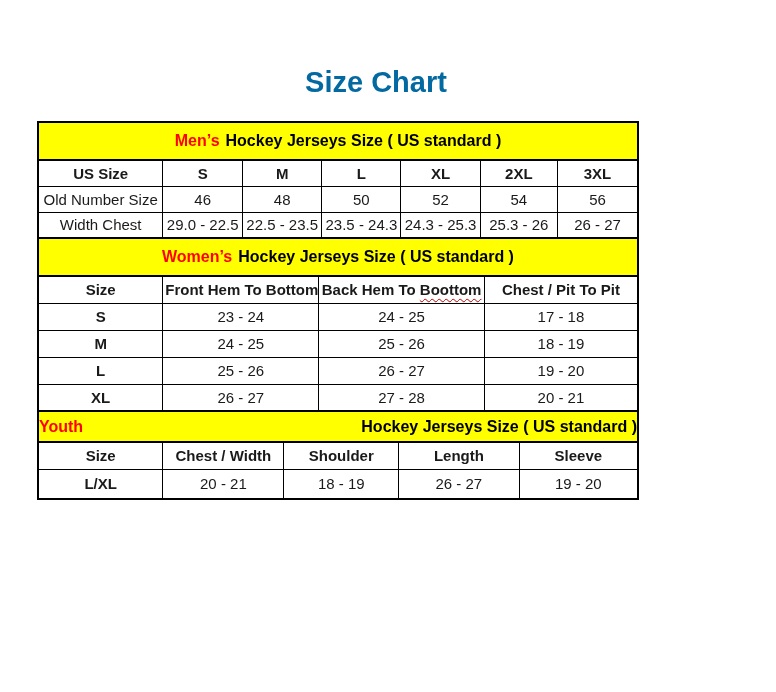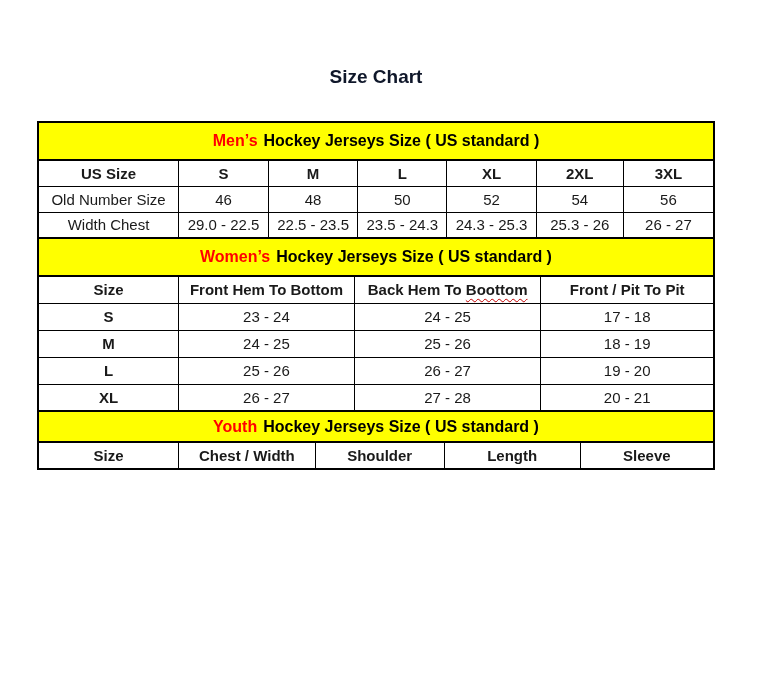--- a/index.html
+++ b/index.html
@@ -8,44 +8,44 @@
     width: 776px; height: 692px;
     position: relative;
     font-family: "Liberation Sans", sans-serif;
     color: #1a1a1a;
     overflow: hidden;
   }
   .page-title {
     position: absolute;
     top: 66px; left: 0; width: 752px;
     text-align: center;
-    font-size: 19px;
+    font-size: 29px;
     font-weight: bold;
-    color: #0f172a;
+    color: #0369a1;
     letter-spacing: 0px;
   }
   .chart-wrap {
     position: absolute;
     left: 37px; top: 121px;
-    width: 678px;
+    width: 602px;
   }
   .section { margin-top: -2px; }
   .section:first-child { margin-top: 0; }
   .banner {
     border: 2px solid #000;
     background: #ffff00;
     height: 40px;
     display: flex;
     align-items: center;
     justify-content: center;
     font-size: 16px;
     font-weight: bold;
     color: #000;
   }
-  .sec-youth .banner { height: 33px; }
+  .sec-youth .banner { height: 33px; justify-content: space-between; }
   .banner .hl { color: #ff0000; margin-right: 6px; }
   table {
     width: 100%;
     border-collapse: collapse;
     table-layout: fixed;
     margin-top: -2px;
     border: 2px solid #000;
     padding-left: 12px;
   }
   th, td {
@@ -140,21 +140,21 @@
         <col style="width:20.8%">
           <col style="width:26.0%">
           <col style="width:27.6%">
           <col style="width:25.6%">
       </colgroup>
       <thead>
           <tr>
             <th>Size</th>
             <th>Front Hem To Bottom</th>
             <th>Back Hem To <span class="squiggle">Boottom</span></th>
-            <th>Front / Pit To Pit</th>
+            <th>Chest / Pit To Pit</th>
           </tr>
         </thead>
       <tbody>
           <tr>
             <td class="row-label-bold">S</td>
             <td>23 - 24</td>
             <td>24 - 25</td>
             <td>17 - 18</td>
           </tr>
           <tr>
@@ -195,17 +195,24 @@
       <thead>
           <tr>
             <th>Size</th>
             <th>Chest / Width</th>
             <th>Shoulder</th>
             <th>Length</th>
             <th>Sleeve</th>
           </tr>
         </thead>
       <tbody>
+          <tr>
+            <td class="row-label-bold">L/XL</td>
+            <td>20 - 21</td>
+            <td>18 - 19</td>
+            <td>26 - 27</td>
+            <td>19 - 20</td>
+          </tr>
         </tbody>
     </table>
   </div>
 
 </div>
 
 </body></html>

